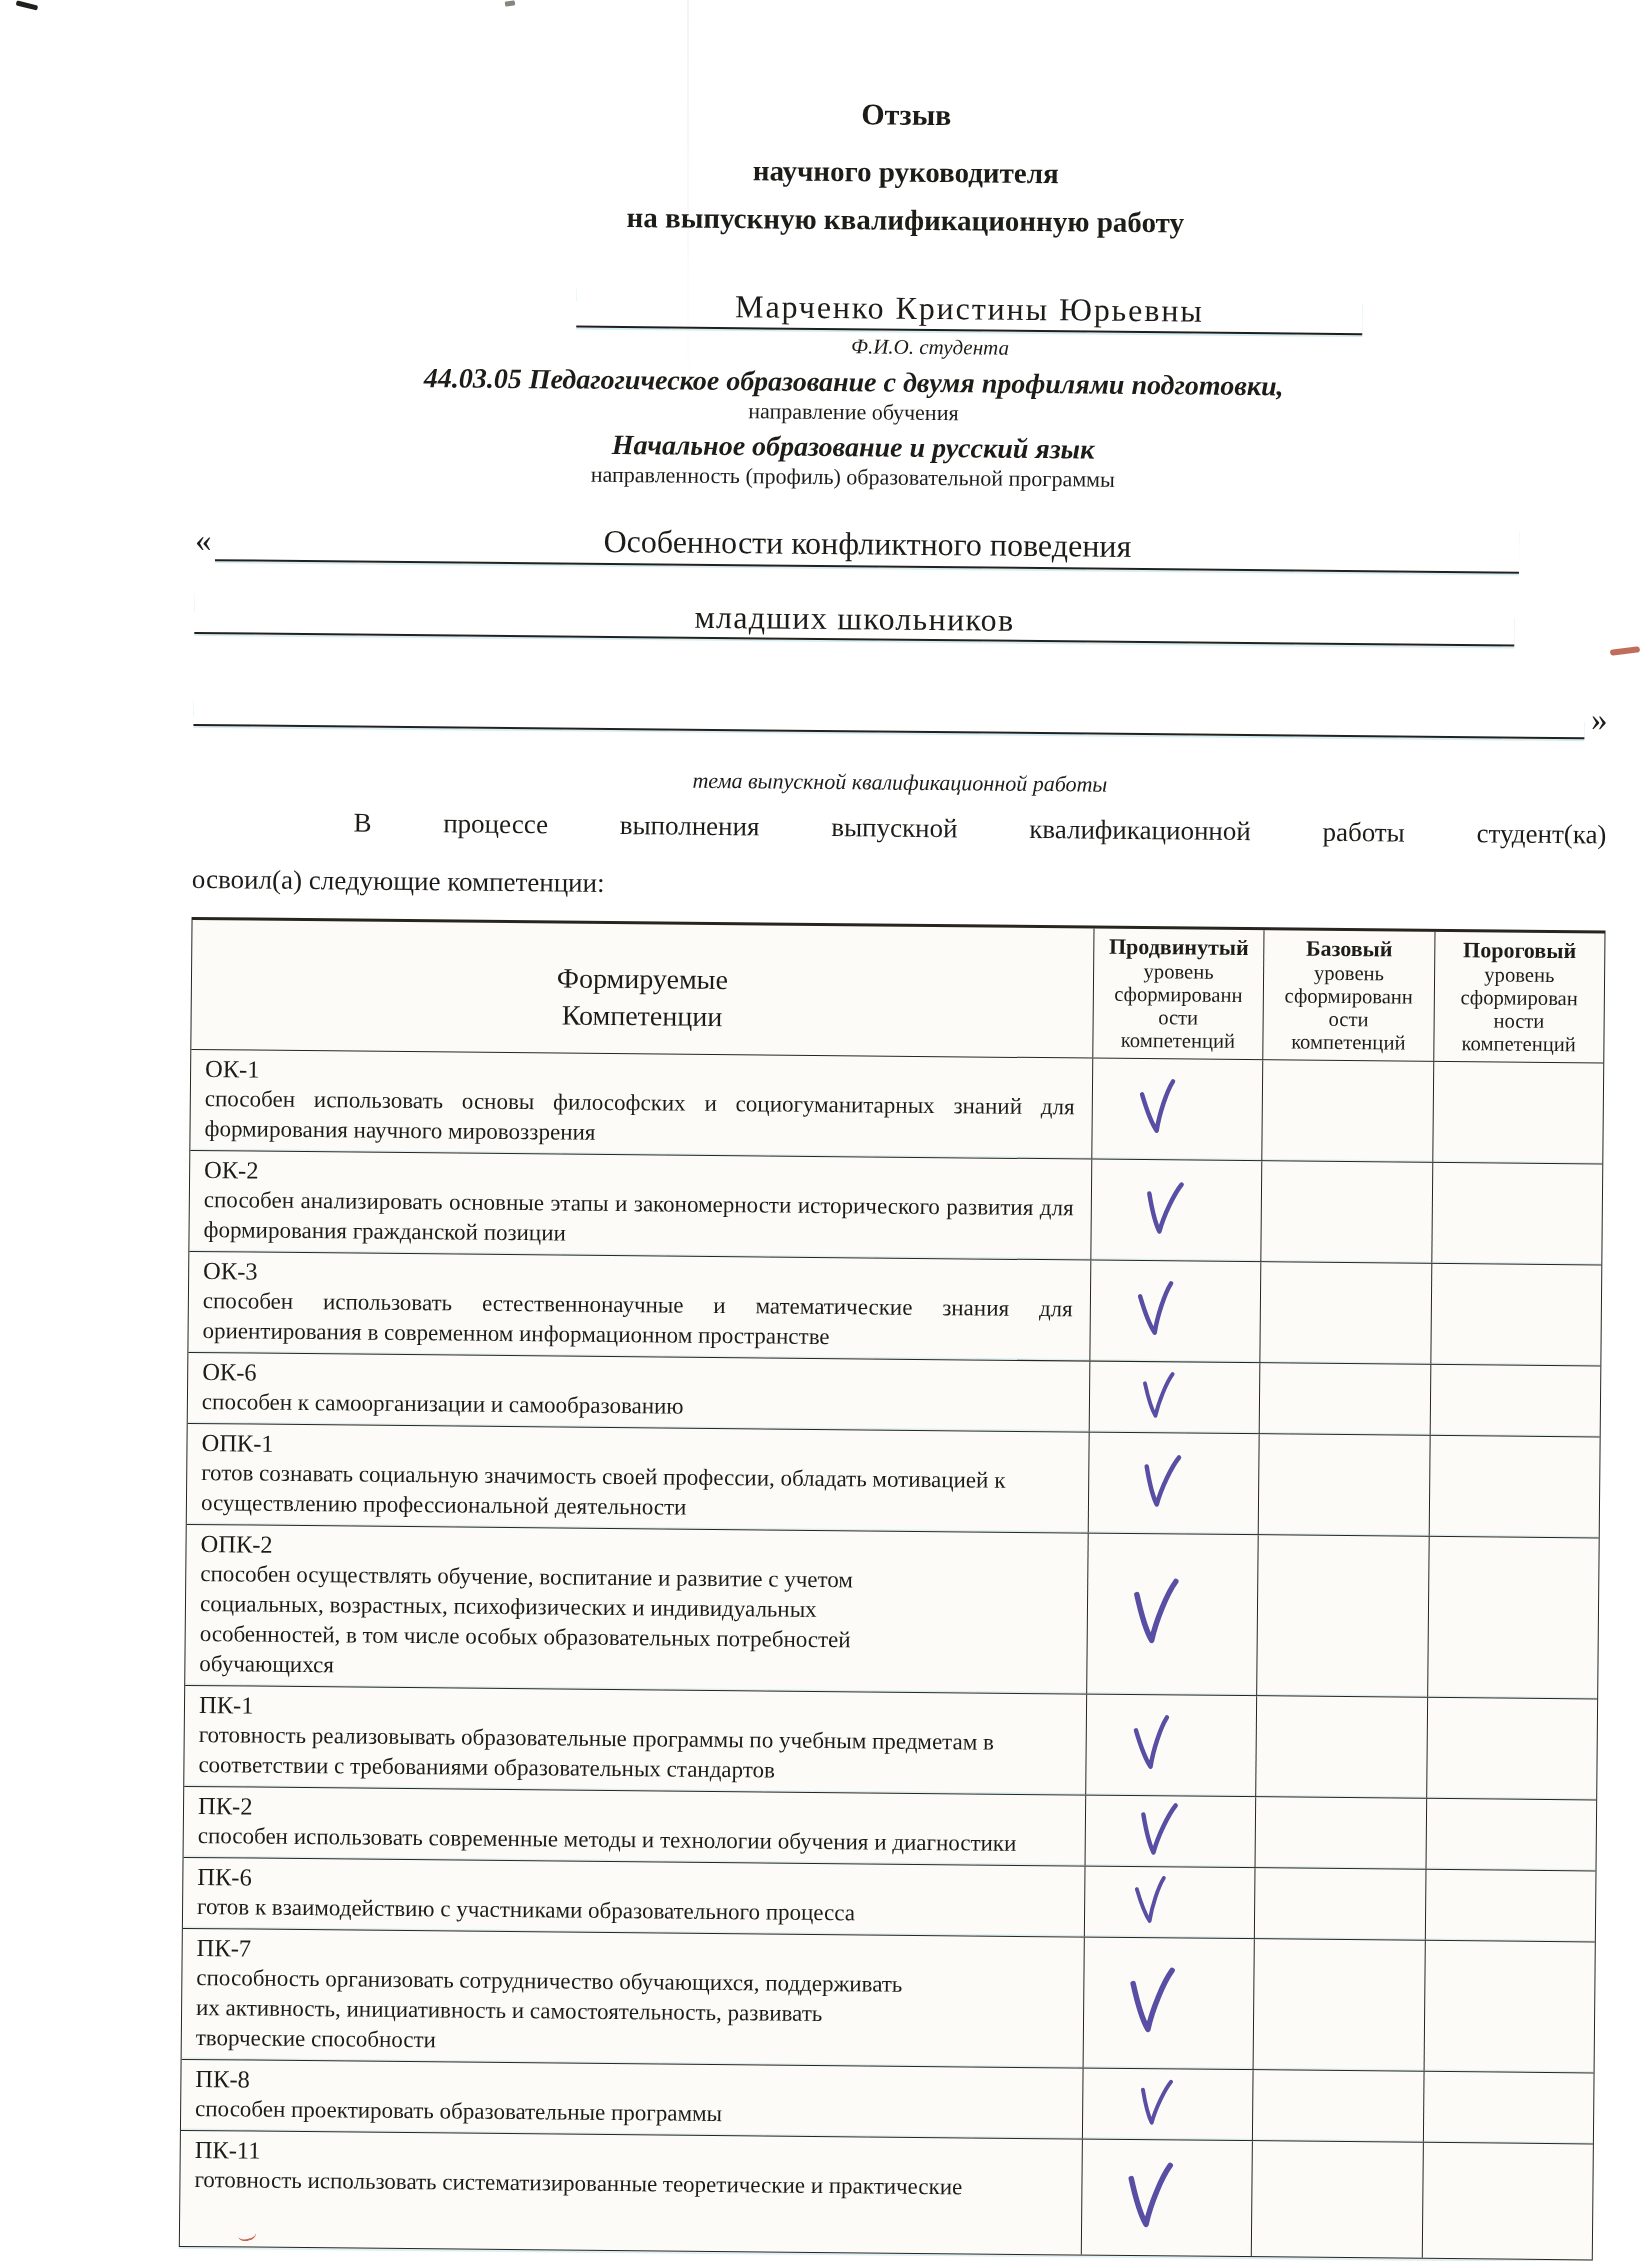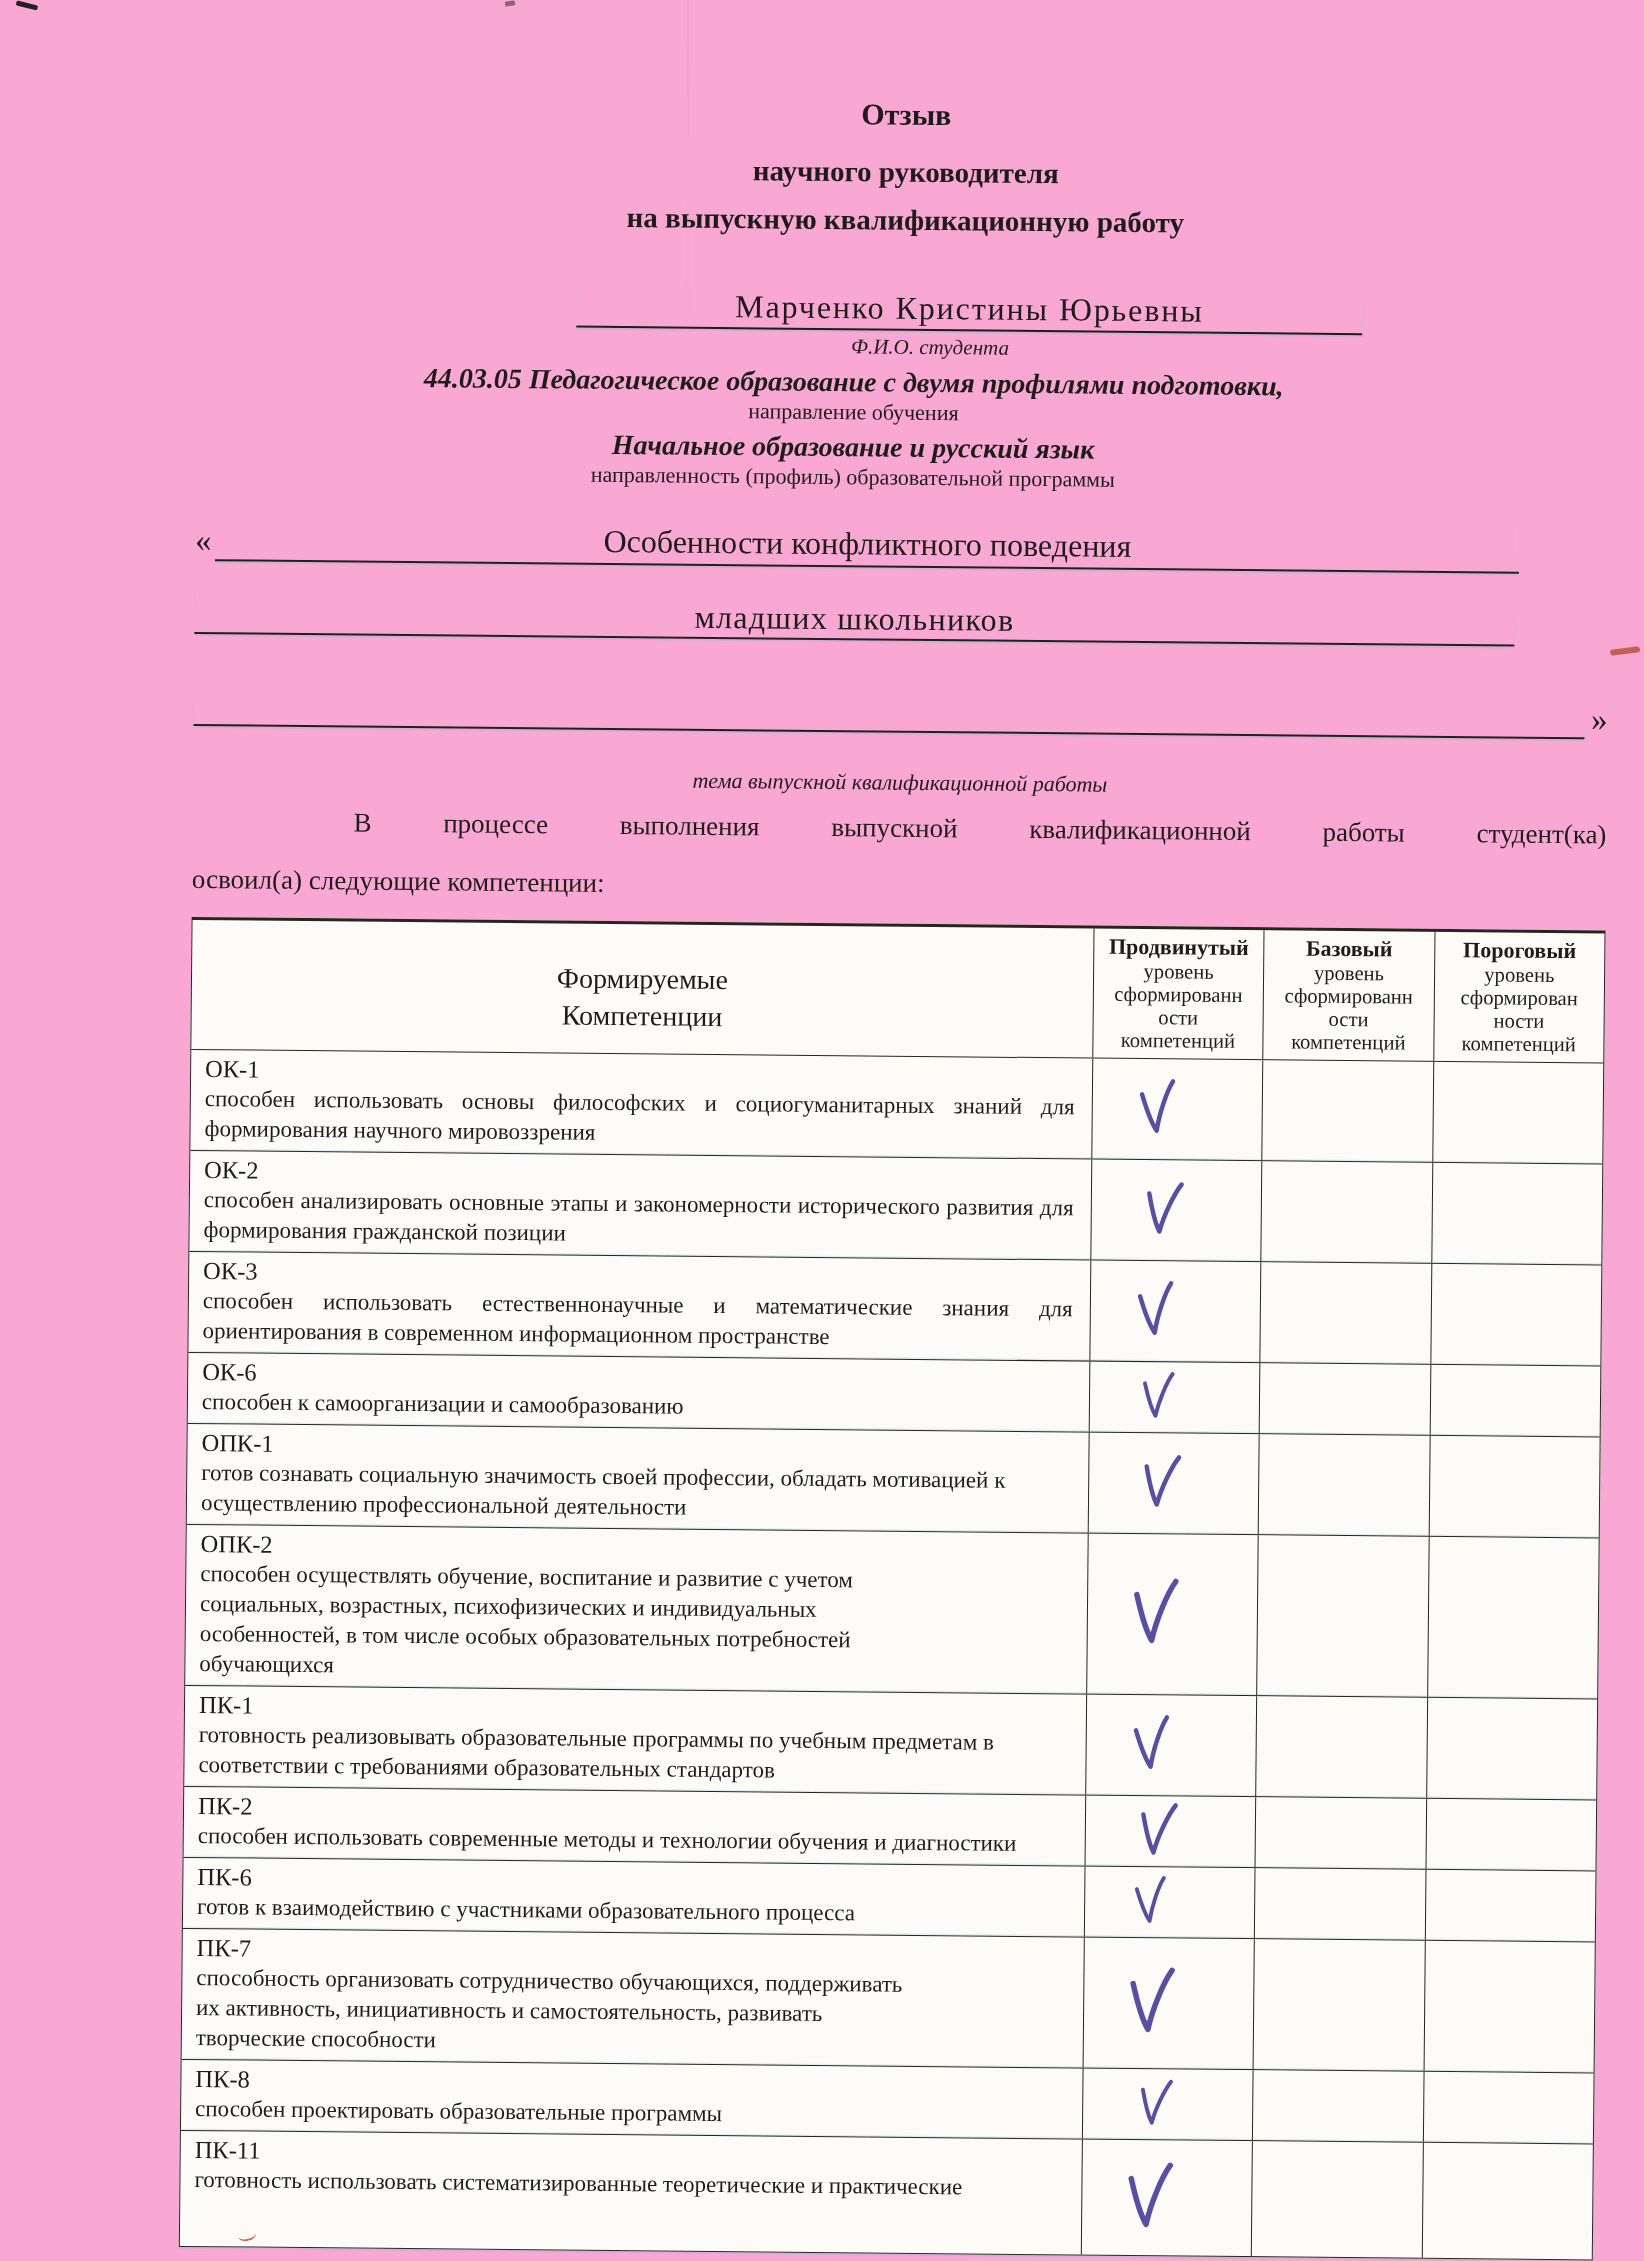--- a/index.html
+++ b/index.html
@@ -6,21 +6,21 @@
   body{
     width:1644px;height:2261px;
     background:#e8e6e0;
     font-family:"Liberation Serif","DejaVu Serif",serif;
     color:#1e1c18;
     overflow:hidden;
     position:relative;
   }
   .page{
     position:absolute;inset:0;
-    background:#f9a8d4;
+    background:#ffffff;
   }
   .sheet{
     position:absolute;inset:0;
     transform:rotate(.55deg);
     transform-origin:50% 48%;
   }
   .content{
     position:absolute;left:190px;right:40px;top:0;
   }
   

